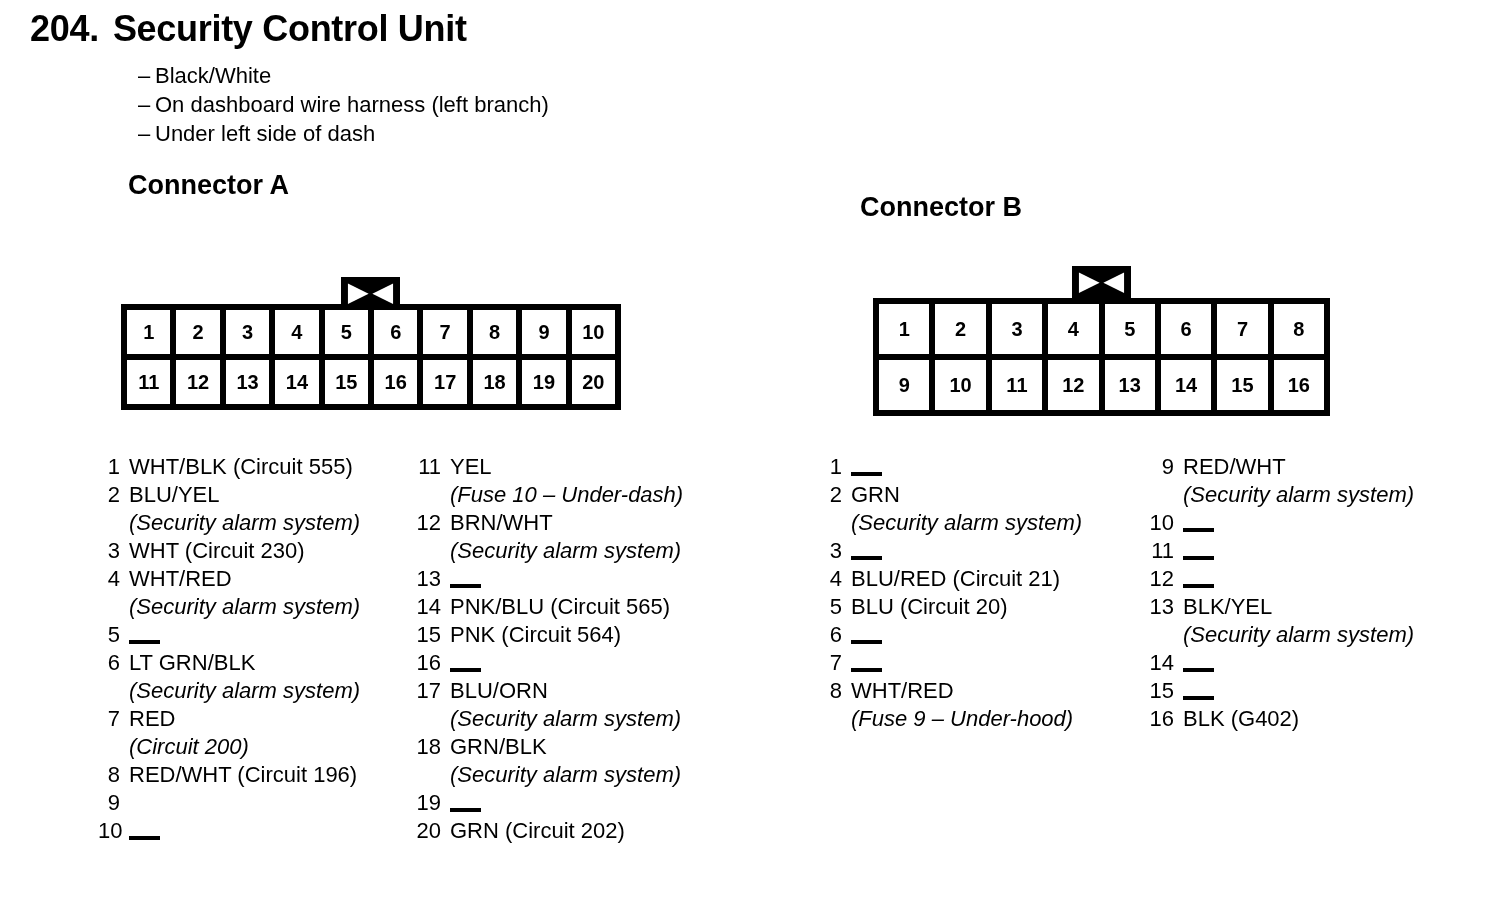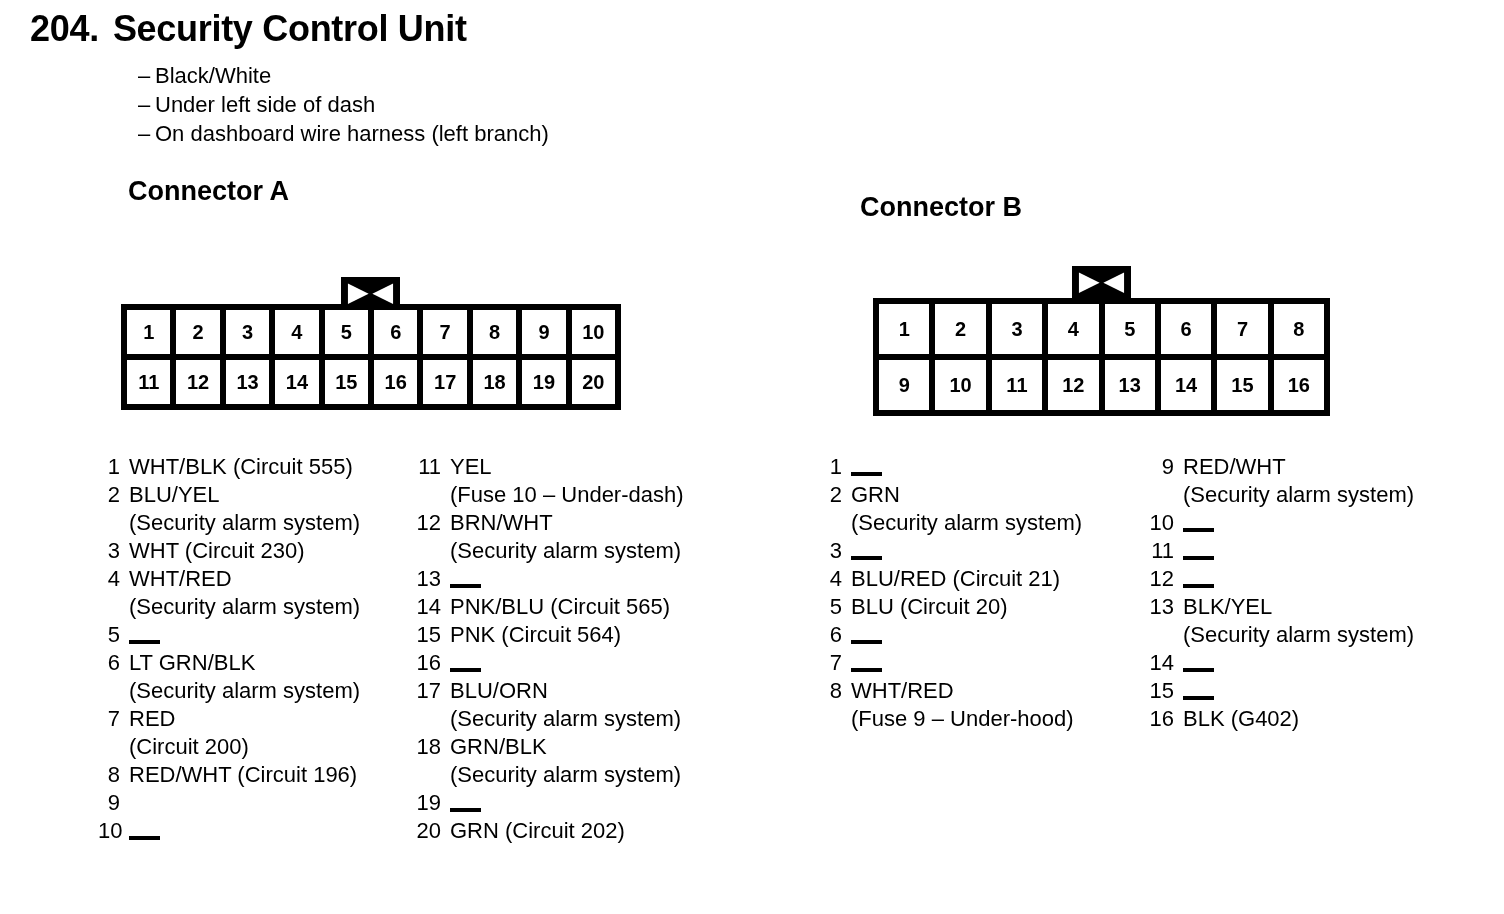--- a/index.html
+++ b/index.html
@@ -42,21 +42,21 @@
   .connector-block { position: absolute; }
   #connector-a-block { left: 0; top: 0; }
   #connector-b-block { left: 0; top: 0; }
 
   .connector-heading {
     position: absolute;
     font-size: 27px;
     font-weight: bold;
     white-space: nowrap;
   }
-  #connector-a-heading { left: 128px; top: 176px; text-align: center; }
+  #connector-a-heading { left: 128px; top: 170px; text-align: center; }
   #connector-b-heading { left: 860px; top: 192px; }
 
   
   .pin-grid {
     position: absolute;
     background: #000000;
     box-sizing: border-box;
     display: flex;
     flex-direction: column;
     padding: 6px;
@@ -104,43 +104,43 @@
   #pin-list-b2 { left: 1148px; top: 453px; width: 320px; }
 
   .pin-entry { display: flex; align-items: flex-start; }
   .pin-num {
     width: 22px;
     text-align: right;
     flex: 0 0 auto;
     white-space: nowrap;
   }
   .pin-text { margin-left: 9px; }
-  .pin-sub { white-space: nowrap; }
+  .pin-sub { white-space: nowrap; font-style: italic; }
   .pin-main { white-space: nowrap; }
 
   .empty-dash {
     display: inline-block;
     width: 31px;
     height: 4px;
     background: #000000;
     vertical-align: middle;
     margin-top: 11px;
   }
 </style>
 </head>
 <body>
 
 <div class="page-title">
   <span class="title-num">204.</span><span>Security Control Unit</span>
 </div>
 
 <div class="subnotes">
   <div class="subnote"><span class="dash">–</span><span>Black/White</span></div>
+  <div class="subnote"><span class="dash">–</span><span>On dashboard wire harness (left branch)</span></div>
   <div class="subnote"><span class="dash">–</span><span>Under left side of dash</span></div>
-  <div class="subnote"><span class="dash">–</span><span>On dashboard wire harness (left branch)</span></div>
 </div>
 
 <div id="connector-a-block" class="connector-block">
 
   <div id="connector-a-heading" class="connector-heading">Connector A</div>
 
   <div id="latch-a" class="latch-tab">
     <svg class="bowtie" viewBox="0 0 100 50" preserveAspectRatio="none">
       <polygon points="0,0 100,0 100,50 0,50" fill="#000000"></polygon>
       <polygon points="2,3 46,25 2,47" fill="#ffffff"></polygon>

